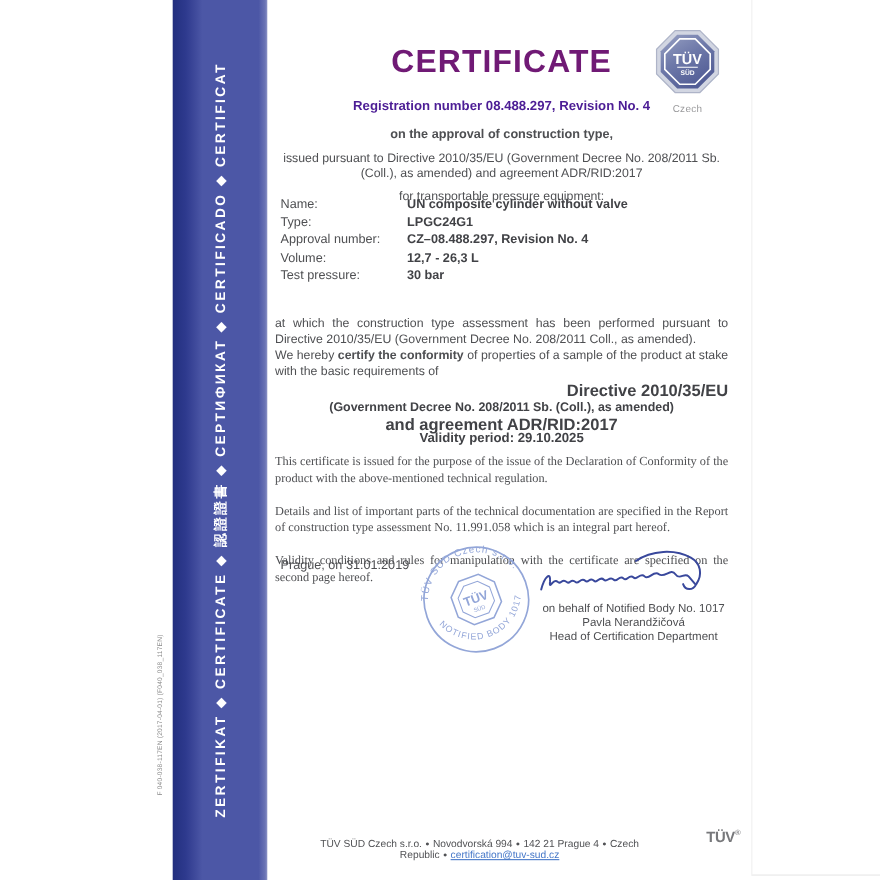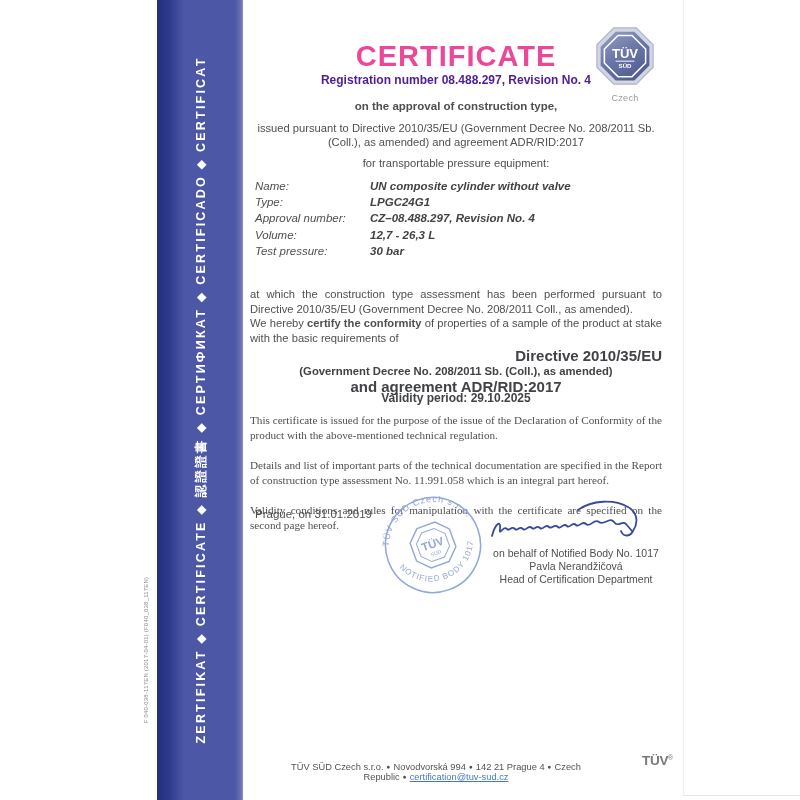--- a/index.html
+++ b/index.html
@@ -20,27 +20,27 @@
   .form-number{
     position:absolute;left:146px;top:650px;white-space:nowrap;
     transform:translate(-50%,-50%) rotate(-90deg);
     color:#8a8a8a;font-size:6px;letter-spacing:0.2px;
   }
   
   #tuv-logo{position:absolute;left:591px;top:26px;width:68px;text-align:center;}
   #tuv-logo .caption{font-size:9px;color:#9a9a9c;margin-top:3px;letter-spacing:0.3px;}
   
   #header{position:absolute;left:250px;top:40px;width:412px;text-align:center;}
-  #header .title{font-size:29px;font-weight:bold;color:#ec4899;letter-spacing:1px;margin:0 0 0 0;}
+  #header .title{font-size:29px;font-weight:bold;color:#701a75;letter-spacing:1px;margin:0 0 16px 0;}
   #header .registration{font-size:12px;font-weight:bold;color:#4c1d95;margin:0 0 13px 0;}
   #header .subtitle{font-size:11.5px;font-weight:bold;margin:0 0 9px 0;}
   #header .issued{font-size:11.2px;margin:0 auto 8px auto;max-width:400px;line-height:14px;}
   #header .for-line{font-size:11.2px;margin:0;text-align:center;}
   
-  #details{position:absolute;left:255px;top:178px;width:407px;font-size:11.5px;font-style:italic;}
+  #details{position:absolute;left:255px;top:178px;width:407px;font-size:11.5px;}
   .detail-row{display:flex;line-height:16.2px;}
   .detail-row.group-gap{margin-top:9px;}
   .detail-label{width:115px;flex:0 0 115px;}
   .detail-value{font-weight:bold;color:#414246;}
   
   .para{font-size:11.2px;line-height:14.6px;text-align:justify;margin:0;}
   #para1{position:absolute;left:250px;top:287px;width:412px;}
   #directive-block{position:absolute;left:250px;top:347px;width:412px;text-align:center;color:#414246;}
   #directive-block .d1{font-size:15px;font-weight:bold;line-height:17px;margin:0;text-align:right;}
   #directive-block .d2{font-size:11.3px;font-weight:bold;line-height:14px;margin:0;}

